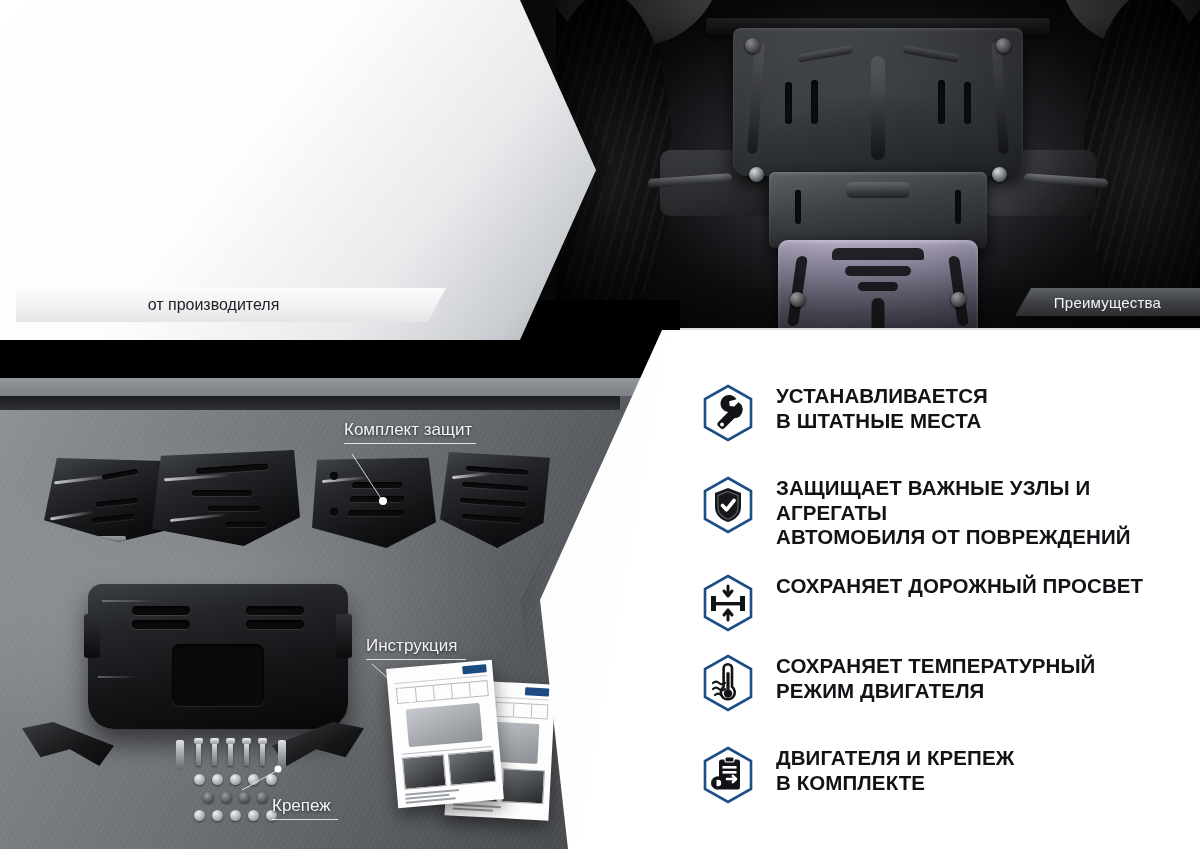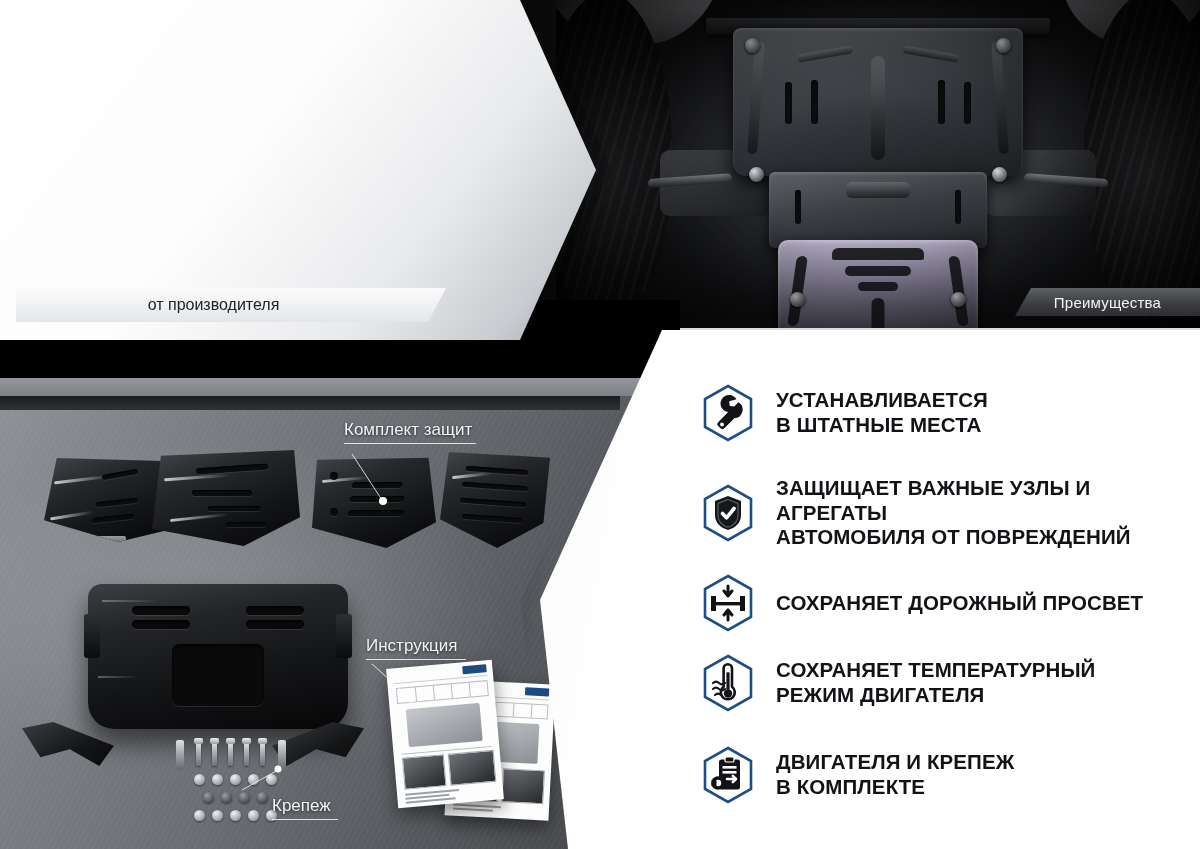--- a/index.html
+++ b/index.html
@@ -274,21 +274,21 @@
   .panel-adv-shadow{
     position:absolute; right:0; top:330px; width:680px; height:519px;
     background:linear-gradient(100deg, rgba(0,0,0,.28) 0%, rgba(0,0,0,0) 9%);
     clip-path:polygon(128px 0, 680px 0, 680px 519px, 34px 519px, 0 272px);
     z-index:3; filter:blur(2px);
   }
   .adv-list{
     position:absolute; right:0; top:330px; width:660px; height:519px; z-index:5;
   }
   .adv-item{
-    position:absolute; left:162px; display:flex; align-items:center; gap:22px;
+    position:absolute; left:162px; display:flex; gap:22px;
   }
   .hexicon{ position:relative; width:52px; height:58px; flex:0 0 52px;}
   .adv-text{
     font-weight:bold; font-size:20.5px; line-height:1.2;
     color:#111316; letter-spacing:.1px; white-space:pre-line;
   }
 
   
   .dark-wedge{
     position:absolute; left:0; top:330px; width:620px; height:80px;

